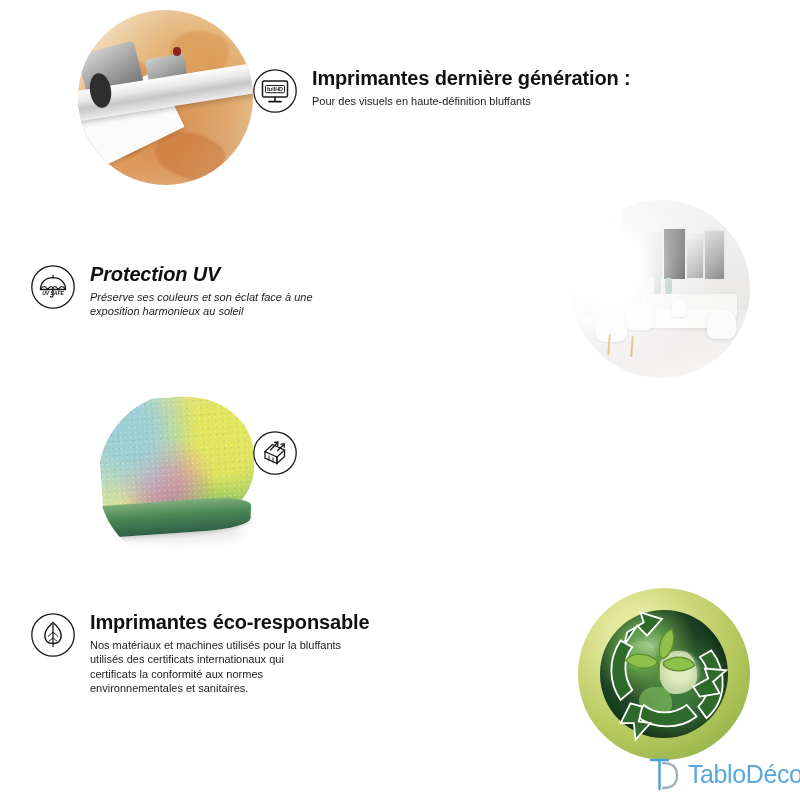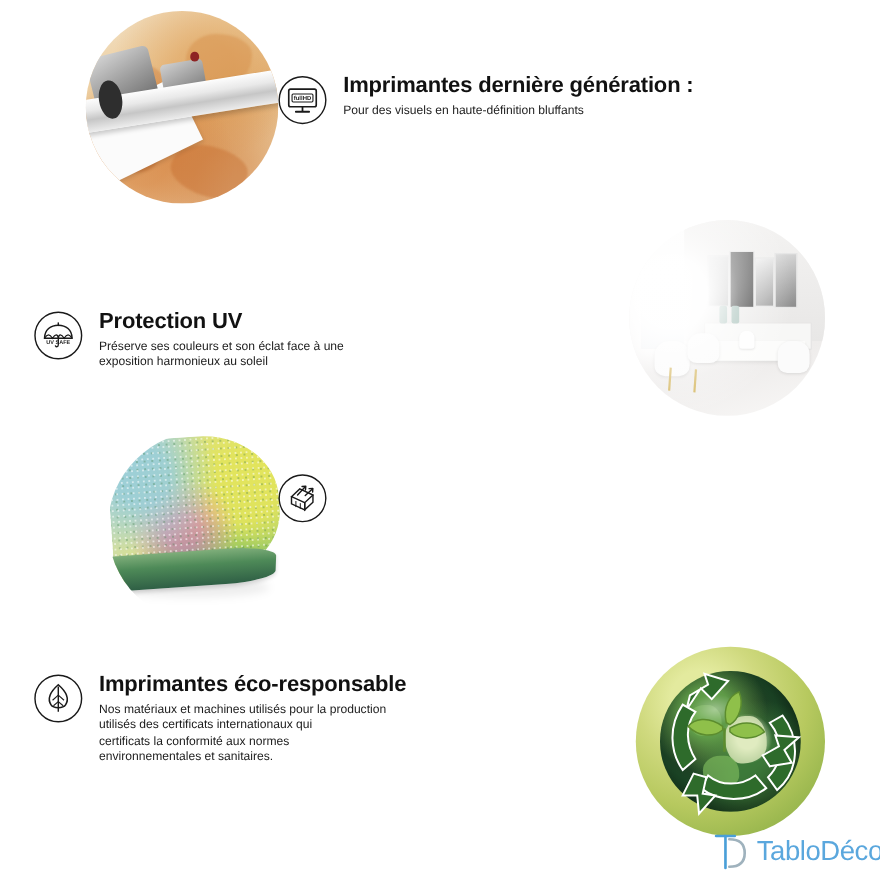--- a/index.html
+++ b/index.html
@@ -339,21 +339,21 @@
   .feature-desc {
     margin: 0;
     font-size: 11px;
     line-height: 1.33;
     color: #1c1c1c;
     font-weight: normal;
   }
   .feature-desc span { display: block; }
 
   #feature-printers { left: 252px; top: 66px; width: 470px; }
-  #feature-uv       { left: 30px;  top: 280px; width: 480px; }
+  #feature-uv       { left: 30px;  top: 262px; width: 480px; font-style: italic; }
   #feature-edges    { left: 252px; top: 428px; width: 440px; }
   #feature-eco      { left: 30px;  top: 610px; width: 560px; }
 
   
   .brand {
     position: absolute;
     left: 648px;
     top: 756px;
     display: flex;
     align-items: center;
@@ -507,21 +507,21 @@
         <path d="M23 12 L23 35" stroke="#1a1a1a" stroke-width="1.3"></path>
         <path d="M23 20 L17.8 24.6" stroke="#1a1a1a" stroke-width="1"></path>
         <path d="M23 20 L28.2 24.6" stroke="#1a1a1a" stroke-width="1"></path>
         <path d="M23 25.8 L18.6 29.6" stroke="#1a1a1a" stroke-width="1"></path>
         <path d="M23 25.8 L27.4 29.6" stroke="#1a1a1a" stroke-width="1"></path>
       </svg>
     </div>
     <div class="feature-text">
       <p class="feature-title">Imprimantes éco-responsable</p>
       <p class="feature-desc">
-        <span>Nos matériaux et machines utilisés pour la production</span>
+        <span>Nos matériaux et machines utilisés pour la bluffants</span>
         <span>utilisés des certificats internationaux qui</span>
         <span>certificats la conformité aux normes</span>
         <span>environnementales et sanitaires.</span>
       </p>
     </div>
   </div>
 
   <div class="brand">
     <svg class="brand-mark" viewBox="0 0 34 36">
       <path d="M3 4 L20 4" stroke="#4a9fd8" stroke-width="2.4" stroke-linecap="round"></path>

